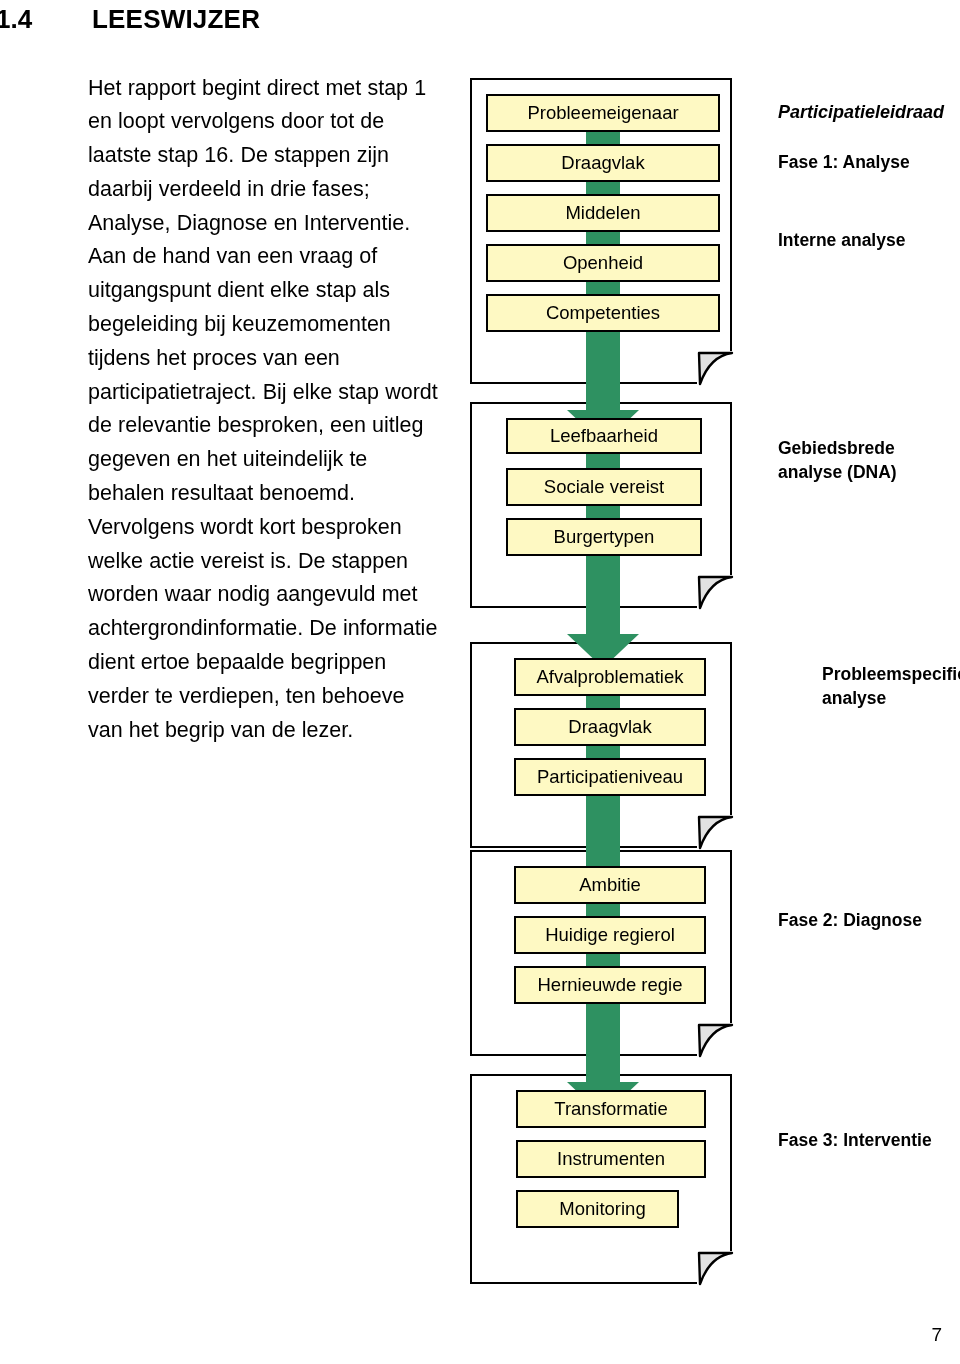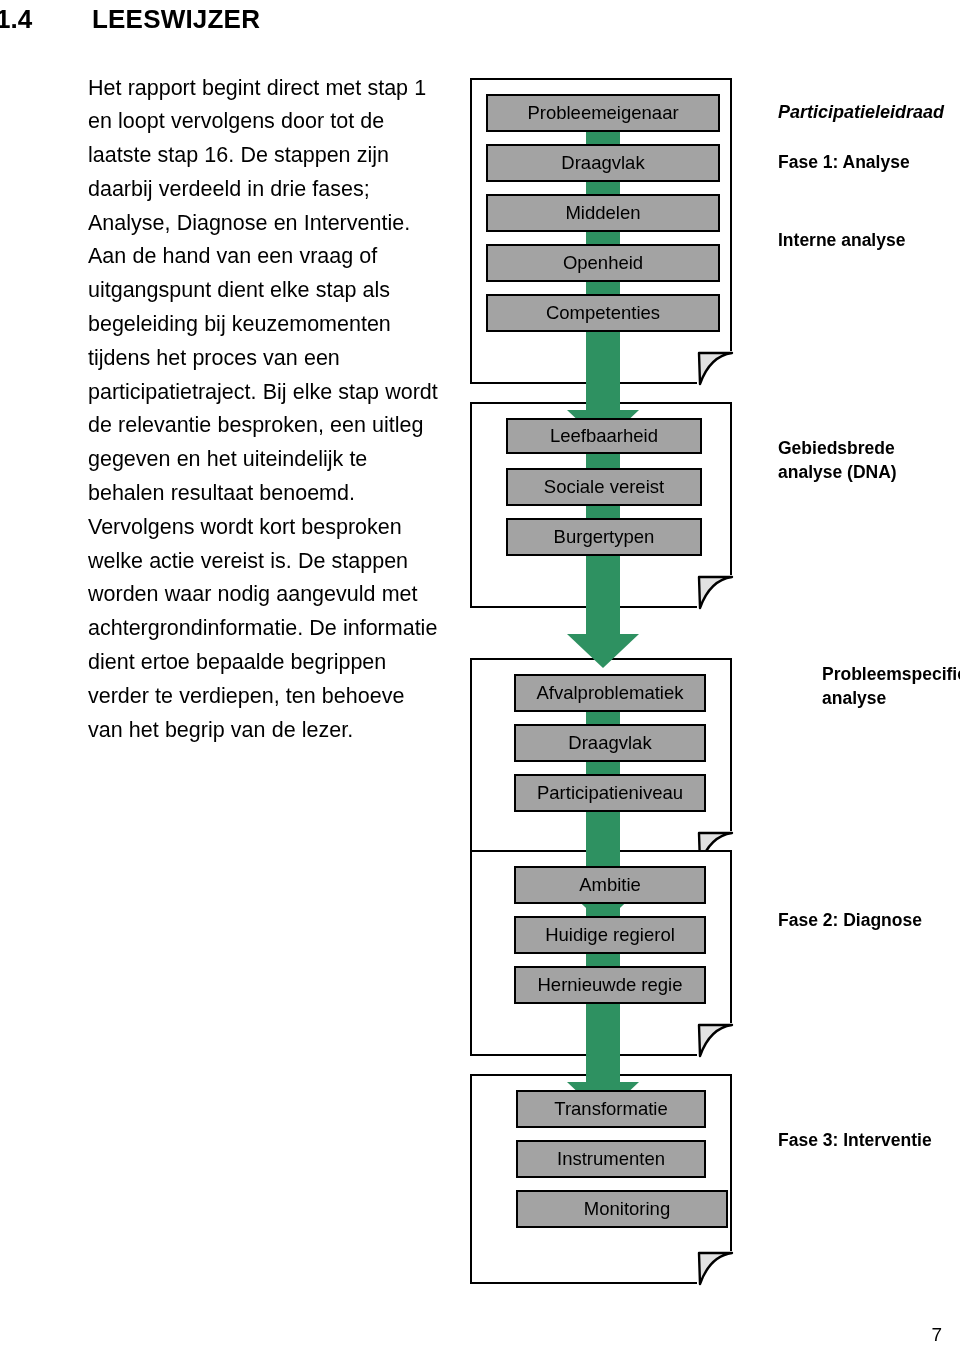--- a/index.html
+++ b/index.html
@@ -74,21 +74,21 @@
     position: absolute;
     right: -2px; bottom: -2px;
     width: 36px; height: 34px;
     pointer-events: none;
     overflow: visible;
   }
 
   .step-box {
     position: absolute;
     border: 2.5px solid #000;
-    background: #a3a3a3;
+    background: #fef9c3;
     display: flex;
     align-items: center;
     justify-content: center;
     font-size: 18.5px;
     line-height: 1;
     color: #000;
     z-index: 3;
   }
 
   
@@ -166,21 +166,21 @@
       <div class="step-box" style="left: 34px; width: 196px; top: 64px; height: 38px;">Sociale vereist</div>
       <div class="step-box" style="left: 34px; width: 196px; top: 114px; height: 38px;">Burgertypen</div>
       <div class="outflow-shaft" style="left: 114px; top: 150px; height: 80px; background: rgb(46, 145, 97); overflow: visible;"></div>
       <div class="outflow-head" style="left: 95px; top: 230px; border-top: 34px solid rgb(46, 145, 97);"></div>
       <div class="fold-mask"></div>
       <div class="fold"><svg width="40" height="38" viewBox="0 0 40 38">
           <path d="M2 2 L38 2 L2 36 Z" fill="#ffffff" stroke="none"></path>
           <path d="M3 3 L36 3 Q14 6 4 34 Z" fill="#E2E2E2" stroke="#000000" stroke-width="2.4" stroke-linejoin="round"></path>
         </svg></div>
     </div>
-    <div class="doc-group" style="top: 580px; height: 206px;">
+    <div class="doc-group" style="top: 564px; height: 206px;">
       <div class="link" style="left: 114px; top: 50px; height: 16px; background: rgb(46, 145, 97);"></div>
       <div class="step-box" style="left: 42px; width: 192px; top: 14px; height: 38px;">Afvalproblematiek</div>
       <div class="link" style="left: 114px; top: 100px; height: 16px; background: rgb(46, 145, 97);"></div>
       <div class="step-box" style="left: 42px; width: 192px; top: 64px; height: 38px;">Draagvlak</div>
       <div class="step-box" style="left: 42px; width: 192px; top: 114px; height: 38px;">Participatieniveau</div>
       <div class="outflow-shaft" style="left: 114px; top: 150px; height: 80px; background: rgb(46, 145, 97); overflow: visible;"></div>
       <div class="outflow-head" style="left: 95px; top: 230px; border-top: 34px solid rgb(46, 145, 97);"></div>
       <div class="fold-mask"></div>
       <div class="fold"><svg width="40" height="38" viewBox="0 0 40 38">
           <path d="M2 2 L38 2 L2 36 Z" fill="#ffffff" stroke="none"></path>
@@ -197,21 +197,21 @@
       <div class="outflow-head" style="left: 95px; top: 230px; border-top: 34px solid rgb(46, 145, 97);"></div>
       <div class="fold-mask"></div>
       <div class="fold"><svg width="40" height="38" viewBox="0 0 40 38">
           <path d="M2 2 L38 2 L2 36 Z" fill="#ffffff" stroke="none"></path>
           <path d="M3 3 L36 3 Q14 6 4 34 Z" fill="#E2E2E2" stroke="#000000" stroke-width="2.4" stroke-linejoin="round"></path>
         </svg></div>
     </div>
     <div class="doc-group" style="top: 996px; height: 210px;">
       <div class="step-box" style="left: 44px; width: 190px; top: 14px; height: 38px;">Transformatie</div>
       <div class="step-box" style="left: 44px; width: 190px; top: 64px; height: 38px;">Instrumenten</div>
-      <div class="step-box" style="left: 44px; width: 212px; top: 114px; height: 38px; padding-left: 10px;">Monitoring</div>
+      <div class="step-box" style="left: 44px; width: 163px; top: 114px; height: 38px; padding-left: 10px;">Monitoring</div>
       <div class="fold-mask"></div>
       <div class="fold"><svg width="40" height="38" viewBox="0 0 40 38">
           <path d="M2 2 L38 2 L2 36 Z" fill="#ffffff" stroke="none"></path>
           <path d="M3 3 L36 3 Q14 6 4 34 Z" fill="#E2E2E2" stroke="#000000" stroke-width="2.4" stroke-linejoin="round"></path>
         </svg></div>
     </div>
   </div>
 
 <div class="side-label italic" style="left:778px; top:100px;">Participatieleidraad</div>
 <div class="side-label" style="left:778px; top:150px;">Fase 1: Analyse</div>

